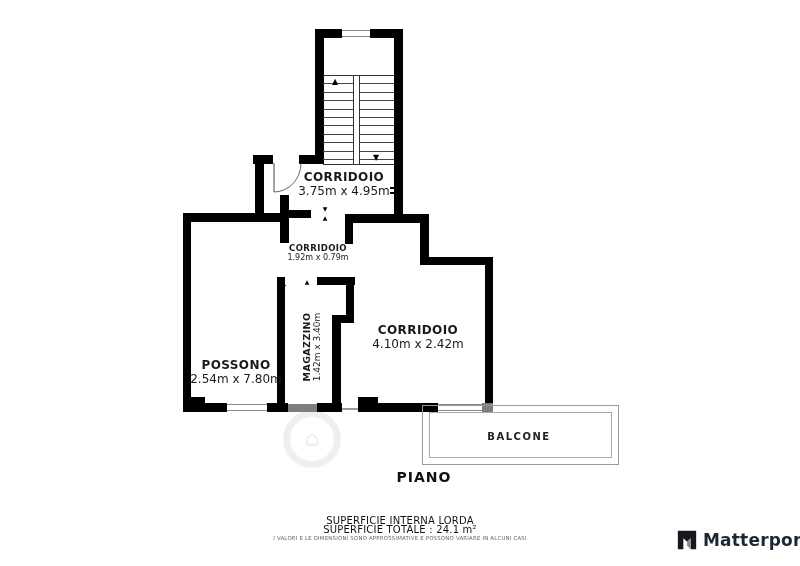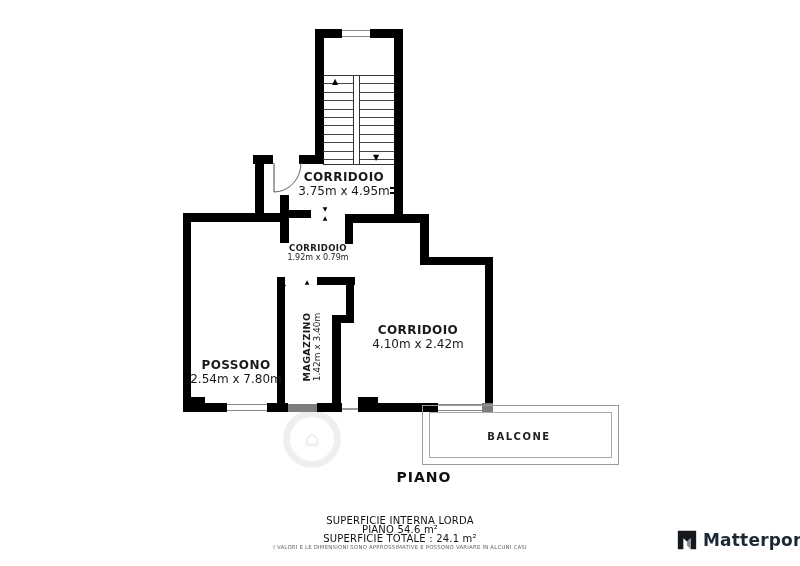--- a/index.html
+++ b/index.html
@@ -140,21 +140,20 @@
   </div>
 
   <div class="lbl" style="left:519px;top:436px;">
     <div class="balc-lbl">BALCONE</div>
   </div>
 
   <div class="lbl piano" style="left:401px;top:477px;margin-left:23px;">PIANO</div>
 
   <div class="footer">
     <div class="f">SUPERFICIE INTERNA LORDA</div>
-    <div class="f">PIANO 54.6 m²</div>
     <div class="f">SUPERFICIE TOTALE :  24.1 m²</div>
     <div class="disc">I VALORI E LE DIMENSIONI SONO APPROSSIMATIVE E POSSONO VARIARE IN ALCUNI CASI</div>
   </div>
 
   <div class="logo">
     <svg width="22" height="22" viewBox="0 0 24 24">
       <path fill="#15181d" d="M2,2 H22 V22 H16 V10 L12,14 L8,10 V22 H2 Z"></path>
       <polygon fill="#8a8f96" points="12,14 16,10 16,22 12,18"></polygon>
     </svg>
     <span class="logo-text">Matterport</span>

